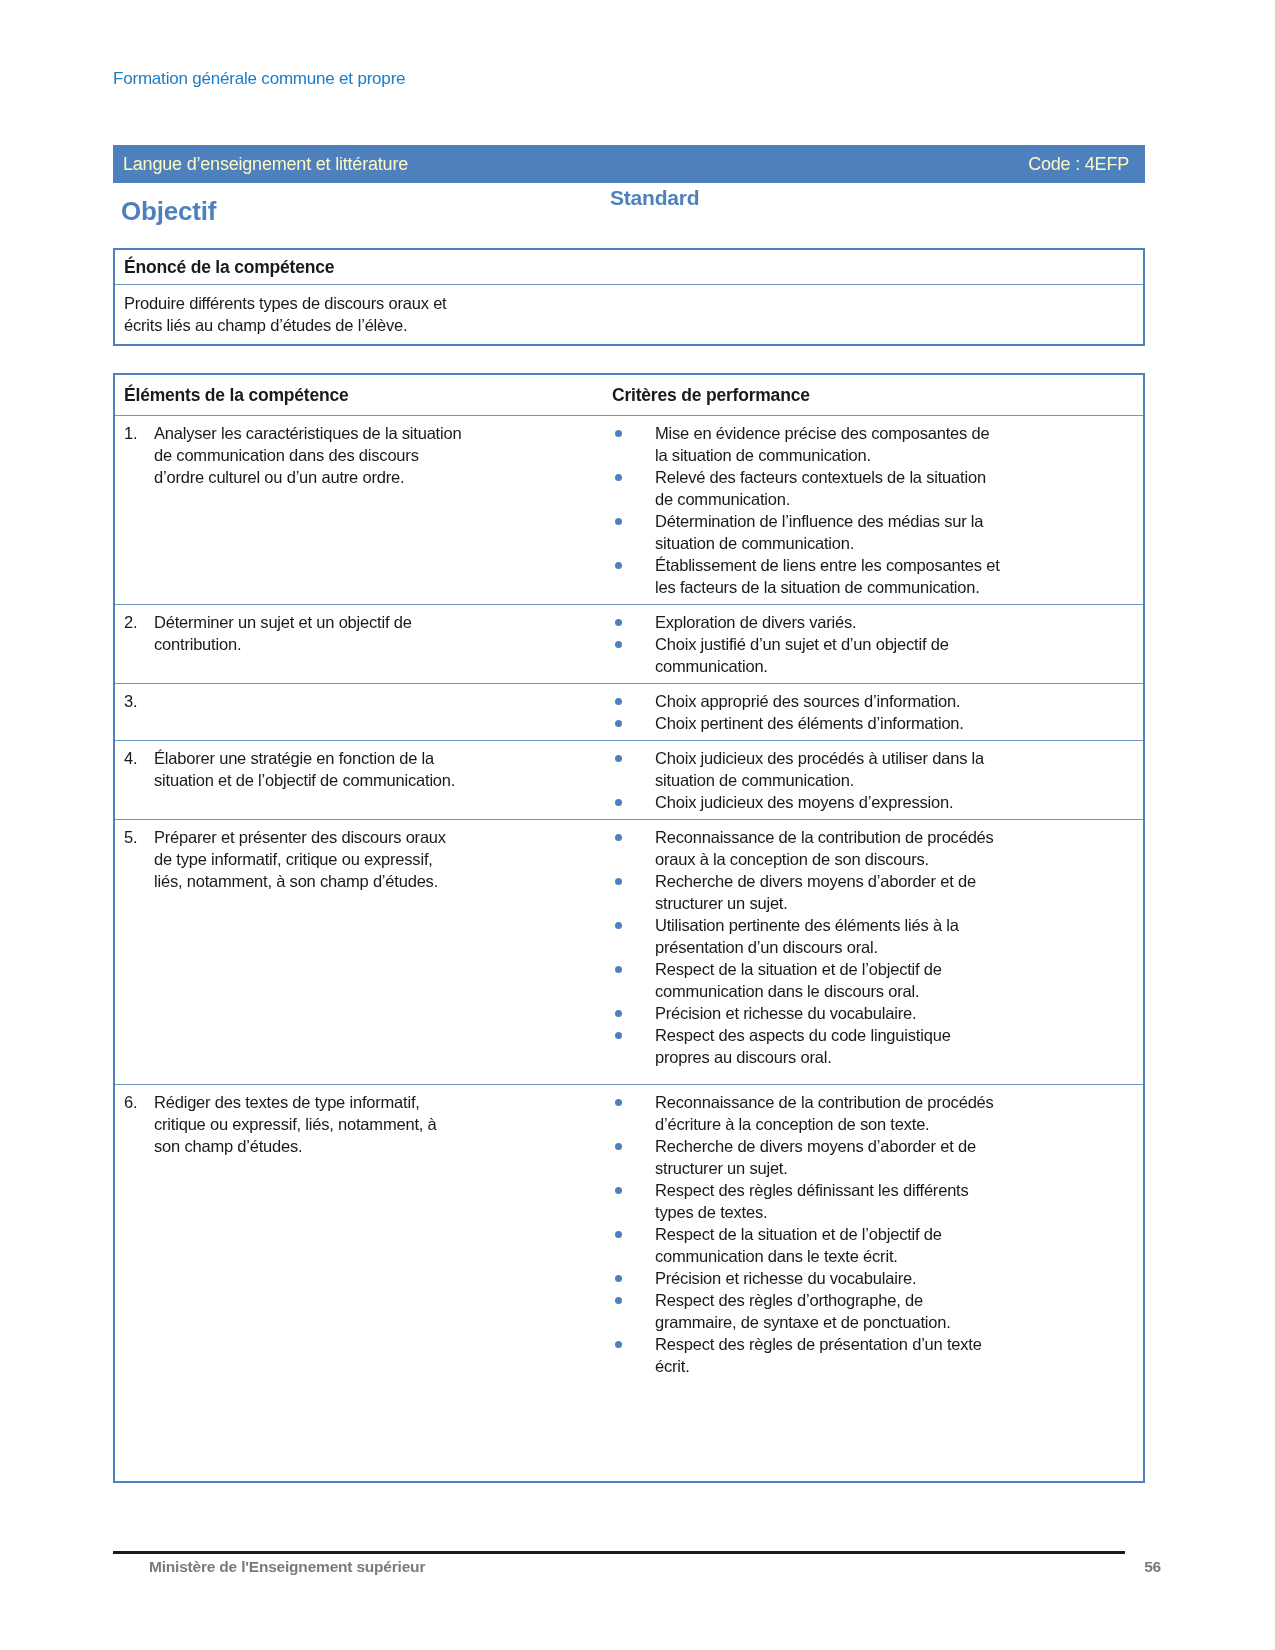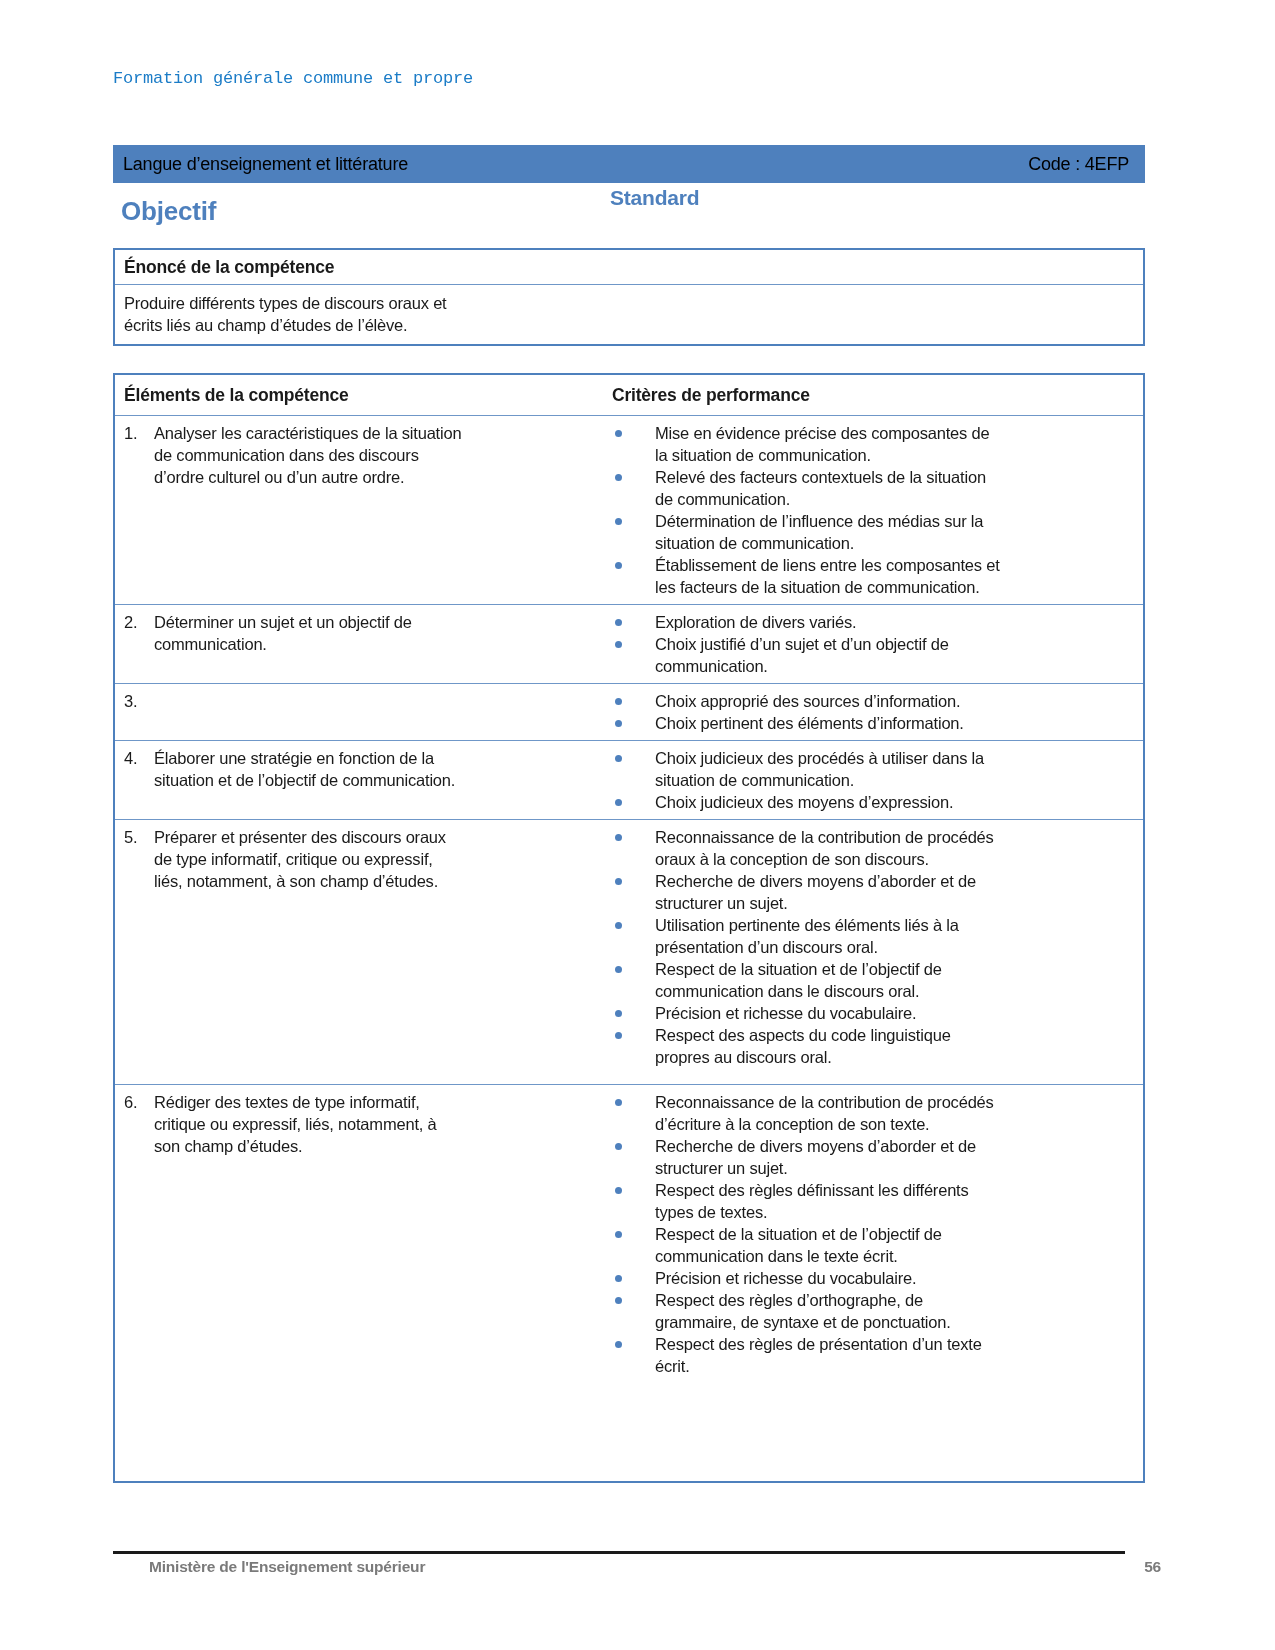--- a/index.html
+++ b/index.html
@@ -11,25 +11,25 @@
   }
   *{box-sizing:border-box;}
   html,body{margin:0;padding:0;}
   body{
     width:1275px;height:1650px;position:relative;background:#ffffff;
     font-family:"Liberation Sans","DejaVu Sans",sans-serif;color:var(--ink);
     letter-spacing:-0.2px;
   }
   .abs{position:absolute;}
 
-  #top-label{left:113px;top:69px;font-size:17px;color:var(--link-blue);font-family:Liberation Mono, monospace;}
+  #top-label{left:113px;top:69px;font-size:17px;color:var(--link-blue);}
 
   #title-bar{
     left:113px;top:145px;width:1032px;height:38px;background:var(--accent);
-    color:#000000;display:flex;justify-content:space-between;align-items:center;
+    color:#fef9c3;display:flex;justify-content:space-between;align-items:center;
     padding:0 16px 0 10px;font-size:18px;
   }
 
   #heading-objectif{left:121px;top:196px;font-size:26px;font-weight:bold;color:var(--accent);}
   #heading-standard{left:610px;top:186px;font-size:21px;font-weight:bold;color:var(--accent);}
 
   .bluebox{border:2px solid var(--accent);background:#fff;}
 
   #enonce{left:113px;top:248px;width:1032px;}
   #enonce .hdr{
@@ -126,21 +126,21 @@
 situation de communication.</span></li>
             <li><span class="dot"></span><span>Établissement de liens entre les composantes et
 les facteurs de la situation de communication.</span></li>
           </ul>
         </div>
       </div>
       <div class="trow">
         <div class="lcell">
           <span class="num">2.</span>
           <span class="txt">Déterminer un sujet et un objectif de
-communication.</span>
+contribution.</span>
         </div>
         <div class="rcell">
           <ul class="crit">
             <li><span class="dot"></span><span>Exploration de divers variés.</span></li>
             <li><span class="dot"></span><span>Choix justifié d’un sujet et d’un objectif de
 communication.</span></li>
           </ul>
         </div>
       </div>
       <div class="trow">

